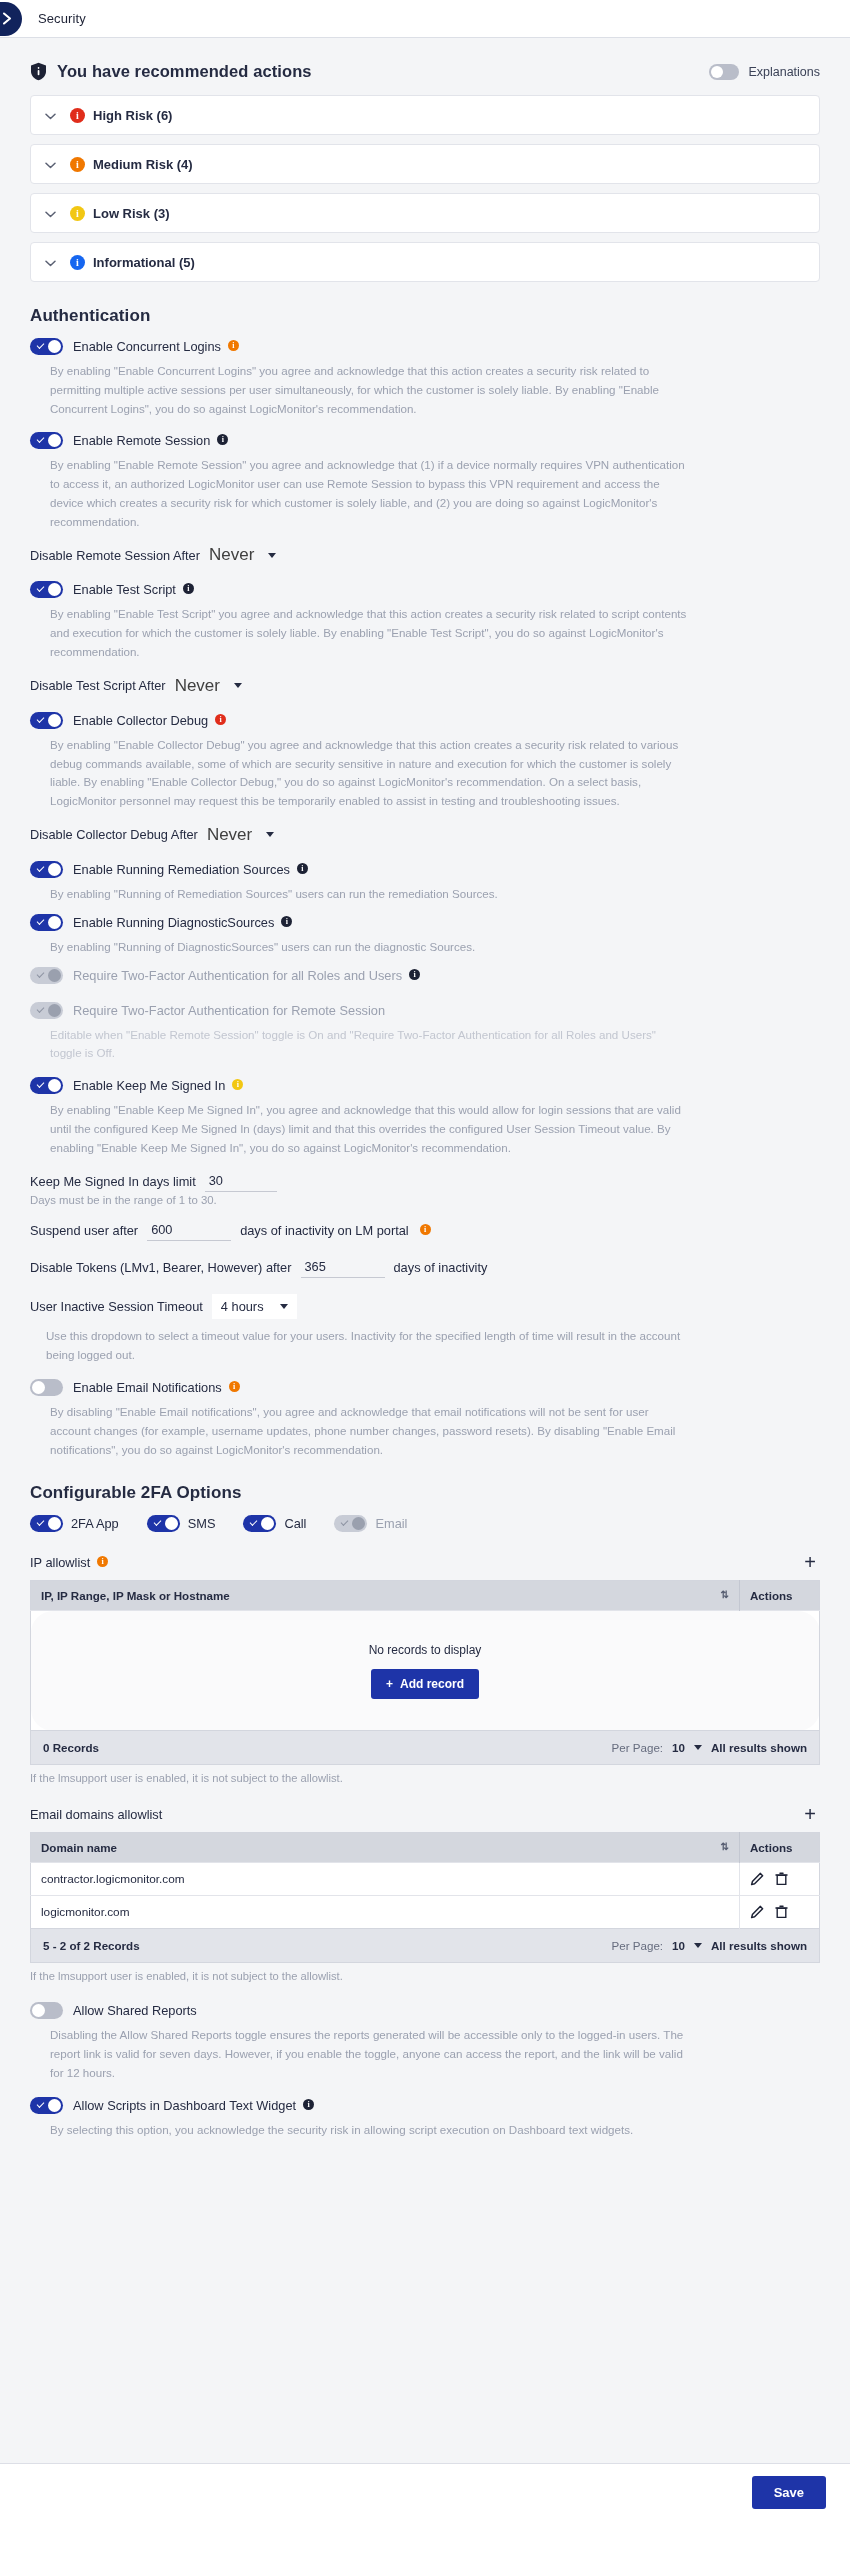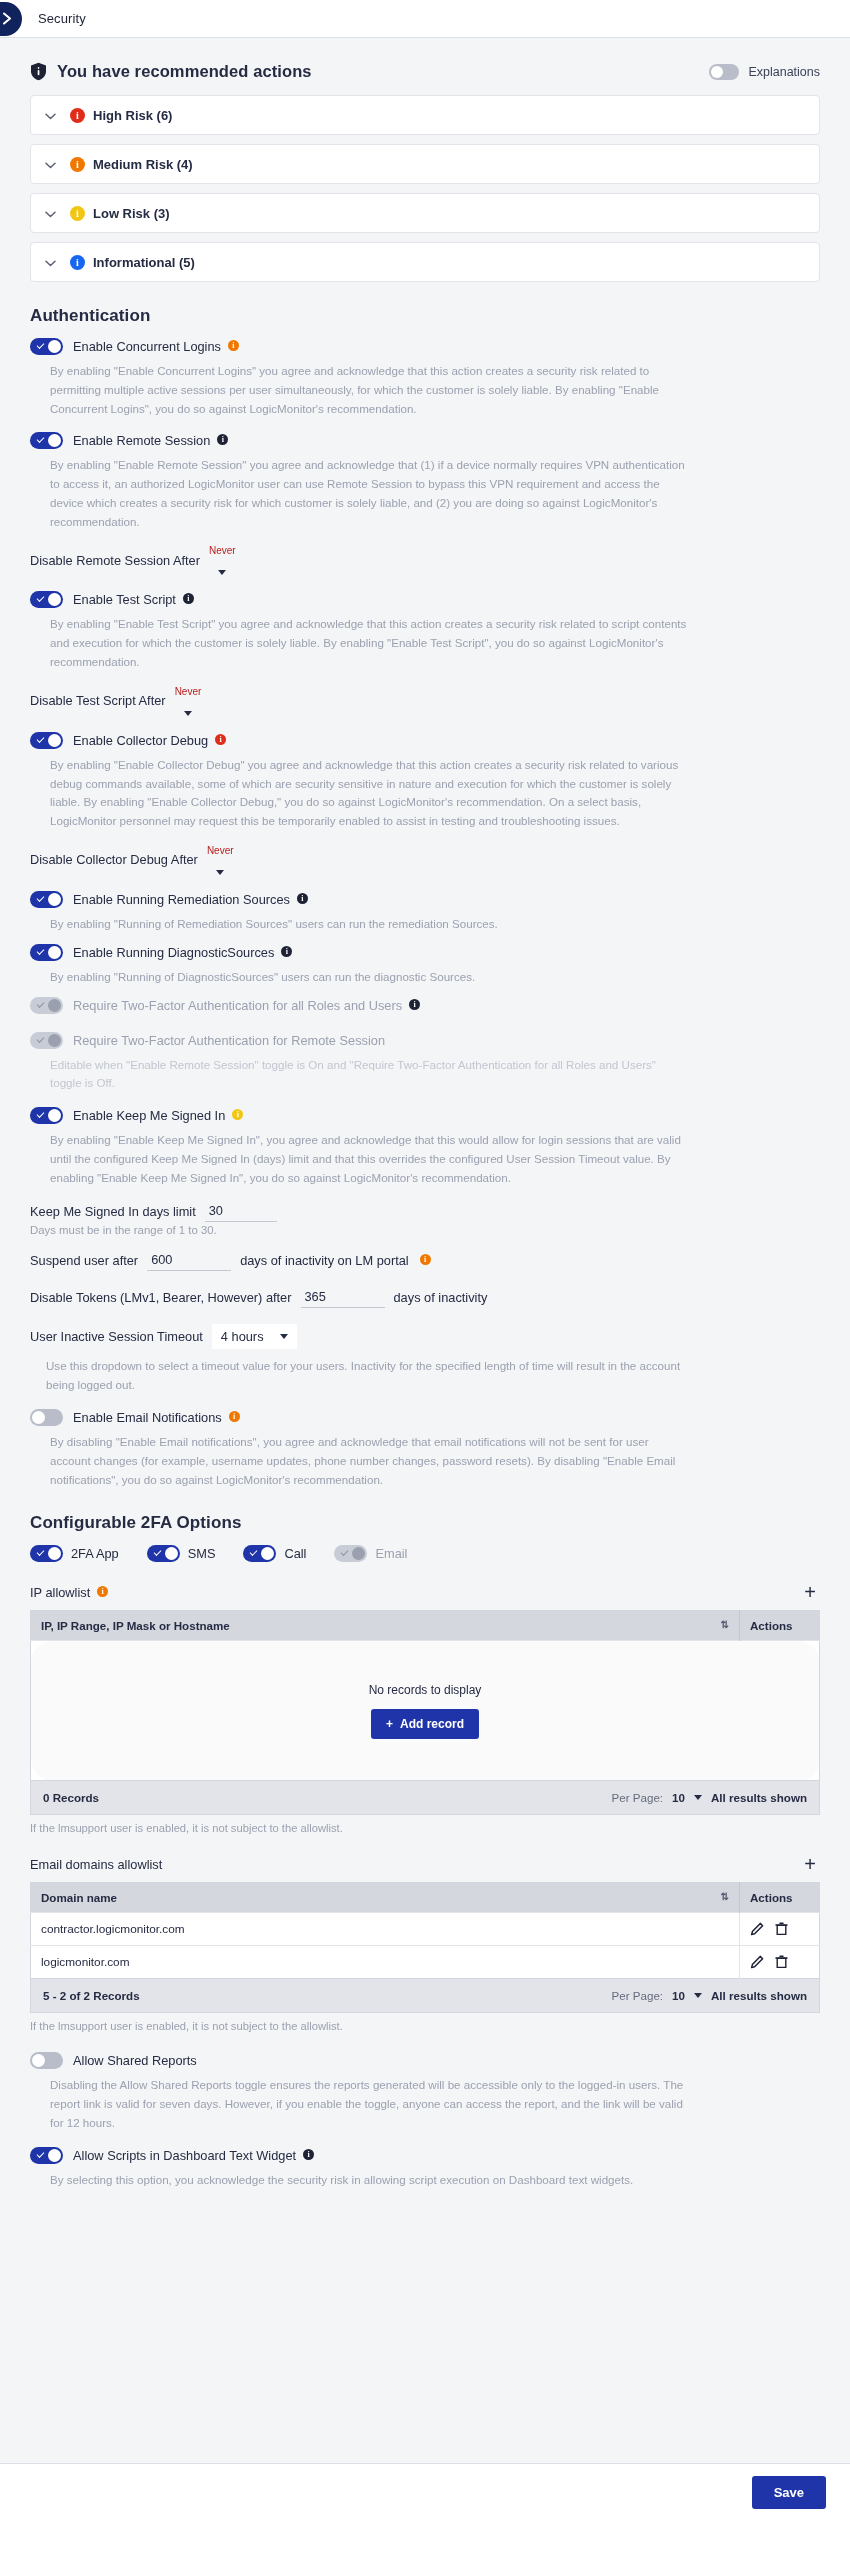--- a/index.html
+++ b/index.html
@@ -136,21 +136,21 @@
   .desc.tight { margin-bottom: 10px; }
 
   
   .inline-row {
     display: flex; align-items: center; gap: 9px;
     margin: 12px 0 16px 0;
     font-size: 12.8px; color: #252b42;
   }
   .sel {
     display: inline-flex; align-items: center; gap: 14px;
-    font-size: 10px; color: #b91c1c; cursor: pointer; flex-direction: column;
+    font-size: 17px; color: #404040; cursor: pointer;
   }
   .caret { width: 0; height: 0; border-left: 4px solid transparent;
            border-right: 4px solid transparent; border-top: 5px solid #252b42; }
   .sel-box {
     background: #fff; padding: 5px 9px; display: inline-flex;
     align-items: center; gap: 16px; cursor: pointer;
   }
   .uline-input {
     border: none; border-bottom: 1px solid #c6c9d2;
     background: transparent; font-family: inherit;
@@ -186,21 +186,21 @@
     font-size: 11.6px; border-right: 1px solid #c3c7d1;
   }
   table.allow th:last-child { border-right: none; }
   table.allow th.actions-col { width: 80px; }
   .sort-ic { float: right; font-size: 10px; color: #555c70; line-height: 1.2; }
   table.allow td {
     padding: 9px 10px; border-top: 1px solid #e2e4ea;
     border-right: 1px solid #e2e4ea; color: #252b42;
   }
   table.allow td:last-child { border-right: none; }
-  .empty-cell { height: 140px; text-align: center; vertical-align: middle; background: #fafafb; border-radius: 22px;}
+  .empty-cell { height: 120px; text-align: center; vertical-align: middle; background: #fafafb; border-radius: 22px;}
   .empty-txt { font-size: 12px; color: #252b42; margin-bottom: 12px; }
   .add-record-btn {
     display: inline-flex; align-items: center; gap: 7px;
     background: #1e34a8; color: #fff; border: none; border-radius: 3px;
     padding: 8px 15px; font-size: 12px; font-weight: 700;
     font-family: inherit; cursor: pointer;
   }
   .row-actions { display: flex; gap: 11px; align-items: center; justify-content: flex-start;}
   .ico-btn { cursor: pointer; display: inline-flex; }
   .table-footer {

